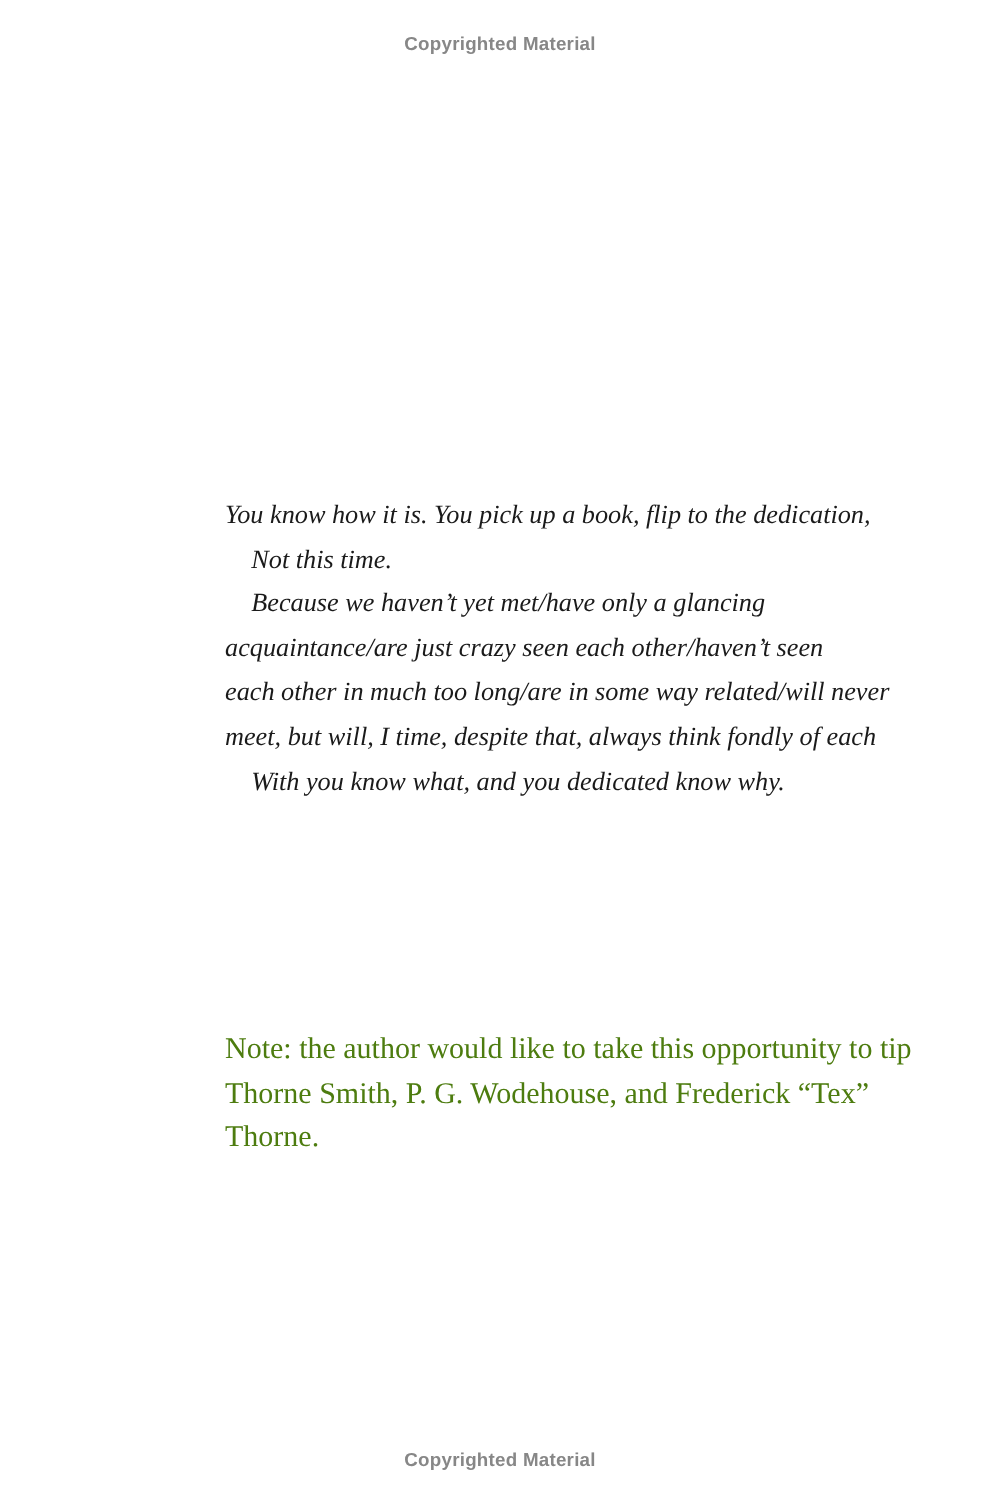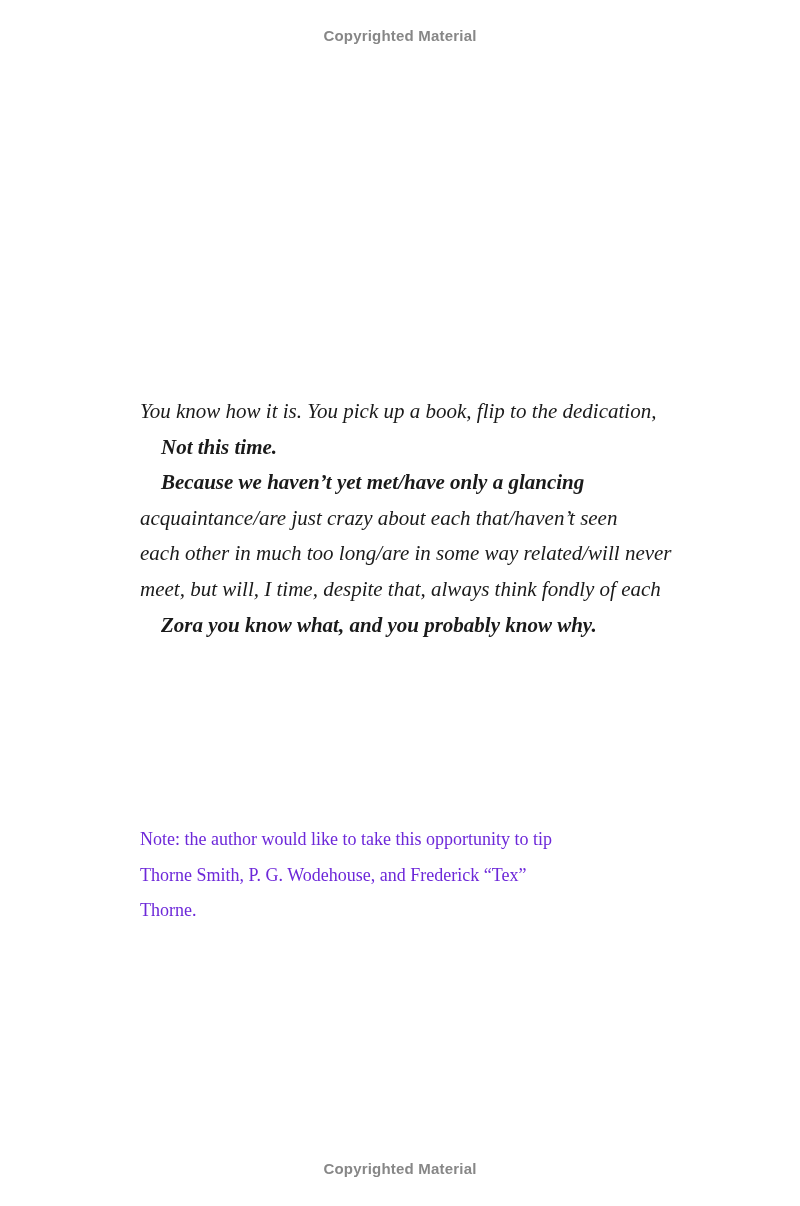--- a/index.html
+++ b/index.html
@@ -40,43 +40,43 @@
     line-height: 35.6px;
     color: #1a1a1a;
     white-space: nowrap;
   }
   .note-block {
     position: absolute;
     left: 140px;
     top: 822px;
     width: 545px;
     font-style: normal;
-    font-size: 18px;
+    font-size: 24px;
     line-height: 35.6px;
-    color: #6d28d9;
+    color: #4d7c0f;
     white-space: nowrap;
   }
-  .line { height: 35.6px; }
-  .line.indent { padding-left: 21px; font-weight: bold; }
+  .line { height: 35.6px; margin-left: 40px; }
+  .line.indent { padding-left: 21px; }
 </style>
 </head>
 <body>
 
 <div class="page">
 
   <div class="notice notice-top">Copyrighted Material</div>
 
   <div class="dedication">
     <div class="line">You know how it is. You pick up a book, flip to the dedication,</div>
     <div class="line indent">Not this time.</div>
     <div class="line indent">Because we haven’t yet met/have only a glancing</div>
-    <div class="line">acquaintance/are just crazy about each that/haven’t seen</div>
+    <div class="line">acquaintance/are just crazy seen each other/haven’t seen</div>
     <div class="line">each other in much too long/are in some way related/will never</div>
     <div class="line">meet, but will, I time, despite that, always think fondly of each</div>
-    <div class="line indent">Zora you know what, and you probably know why.</div>
+    <div class="line indent">With you know what, and you dedicated know why.</div>
   </div>
 
   <div class="note-block">
     <div class="line">Note: the author would like to take this opportunity to tip</div>
     <div class="line">Thorne Smith, P. G. Wodehouse, and Frederick “Tex”</div>
     <div class="line">Thorne.</div>
   </div>
 
   <div class="notice notice-bottom">Copyrighted Material</div>
 

